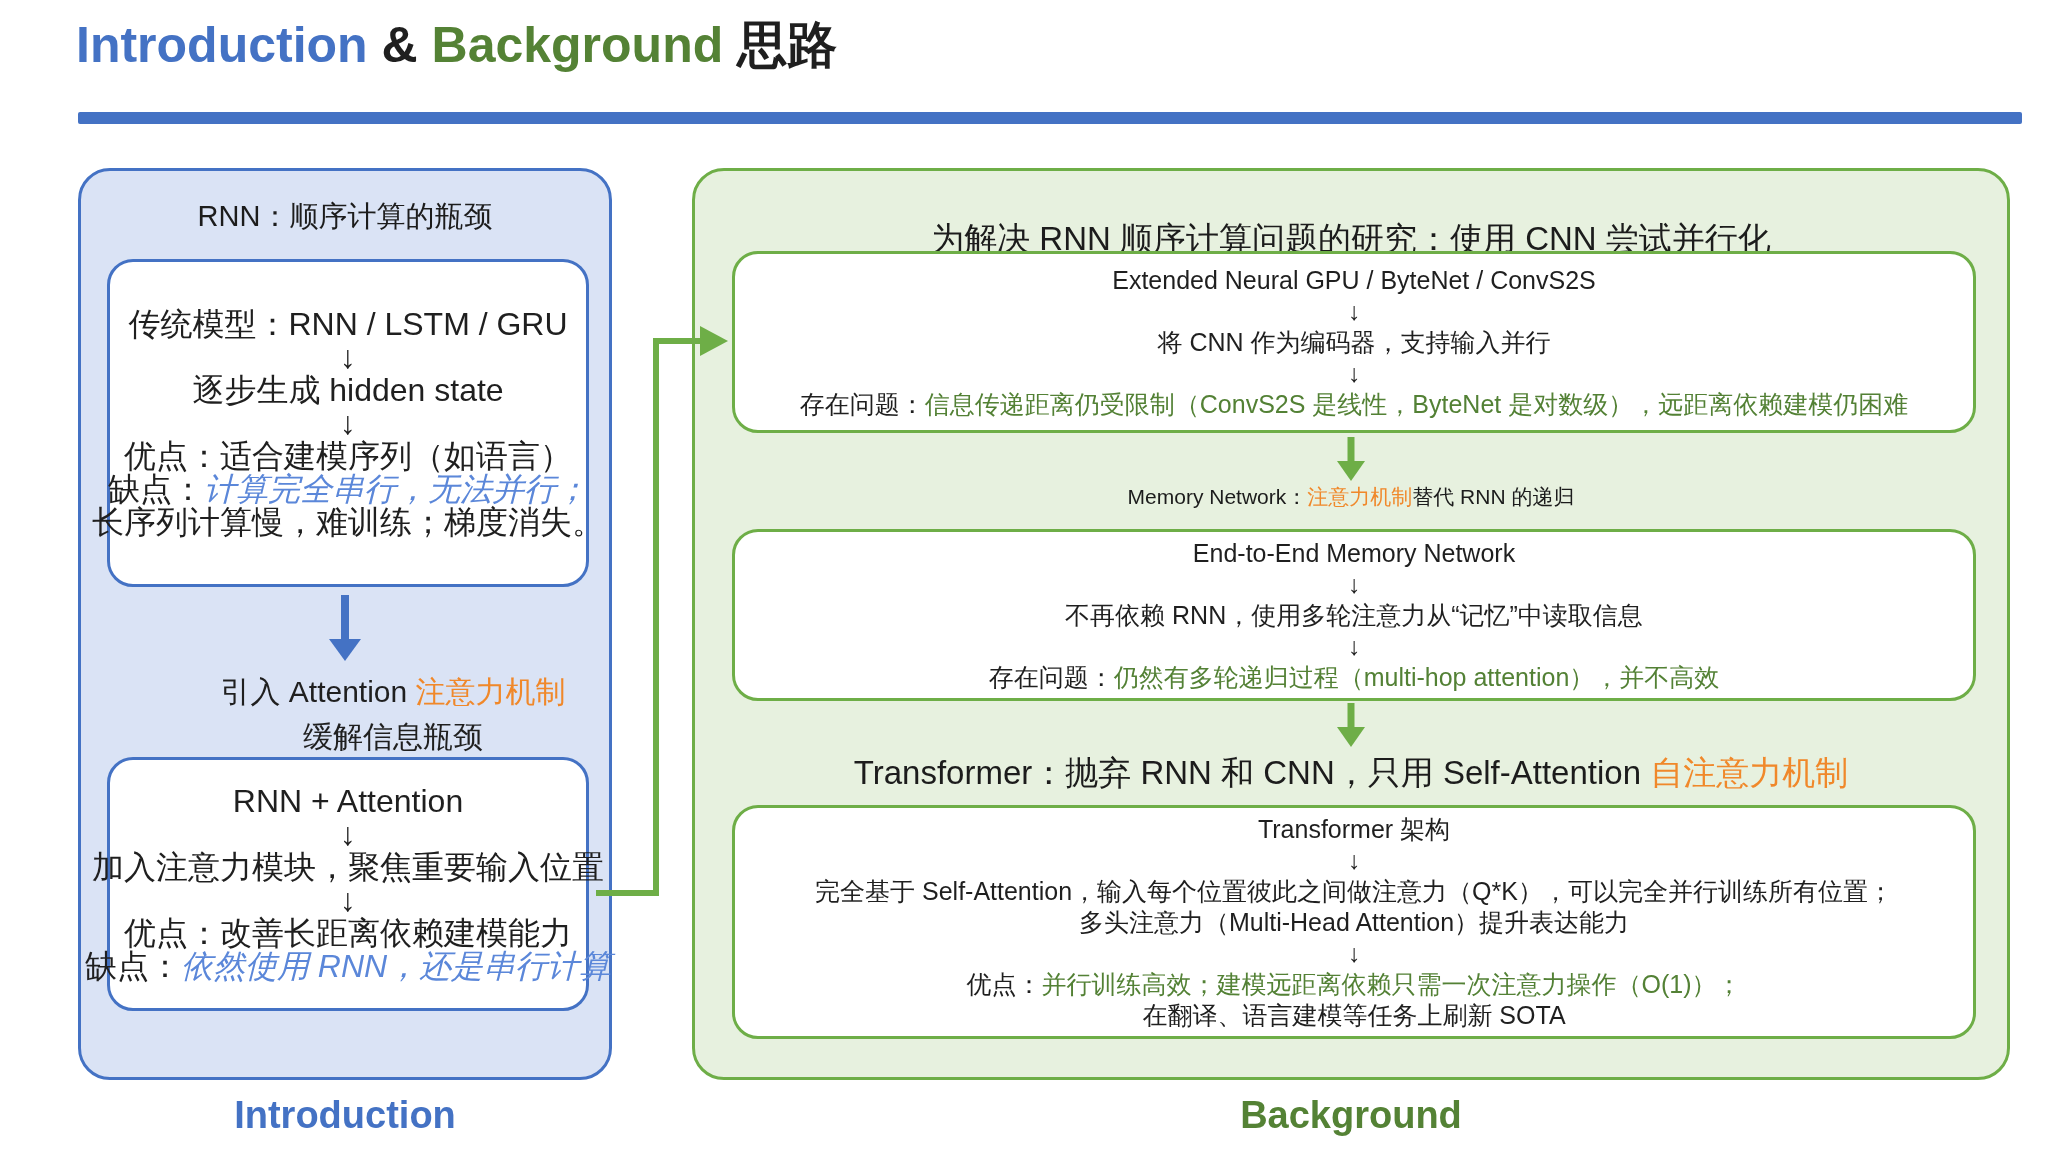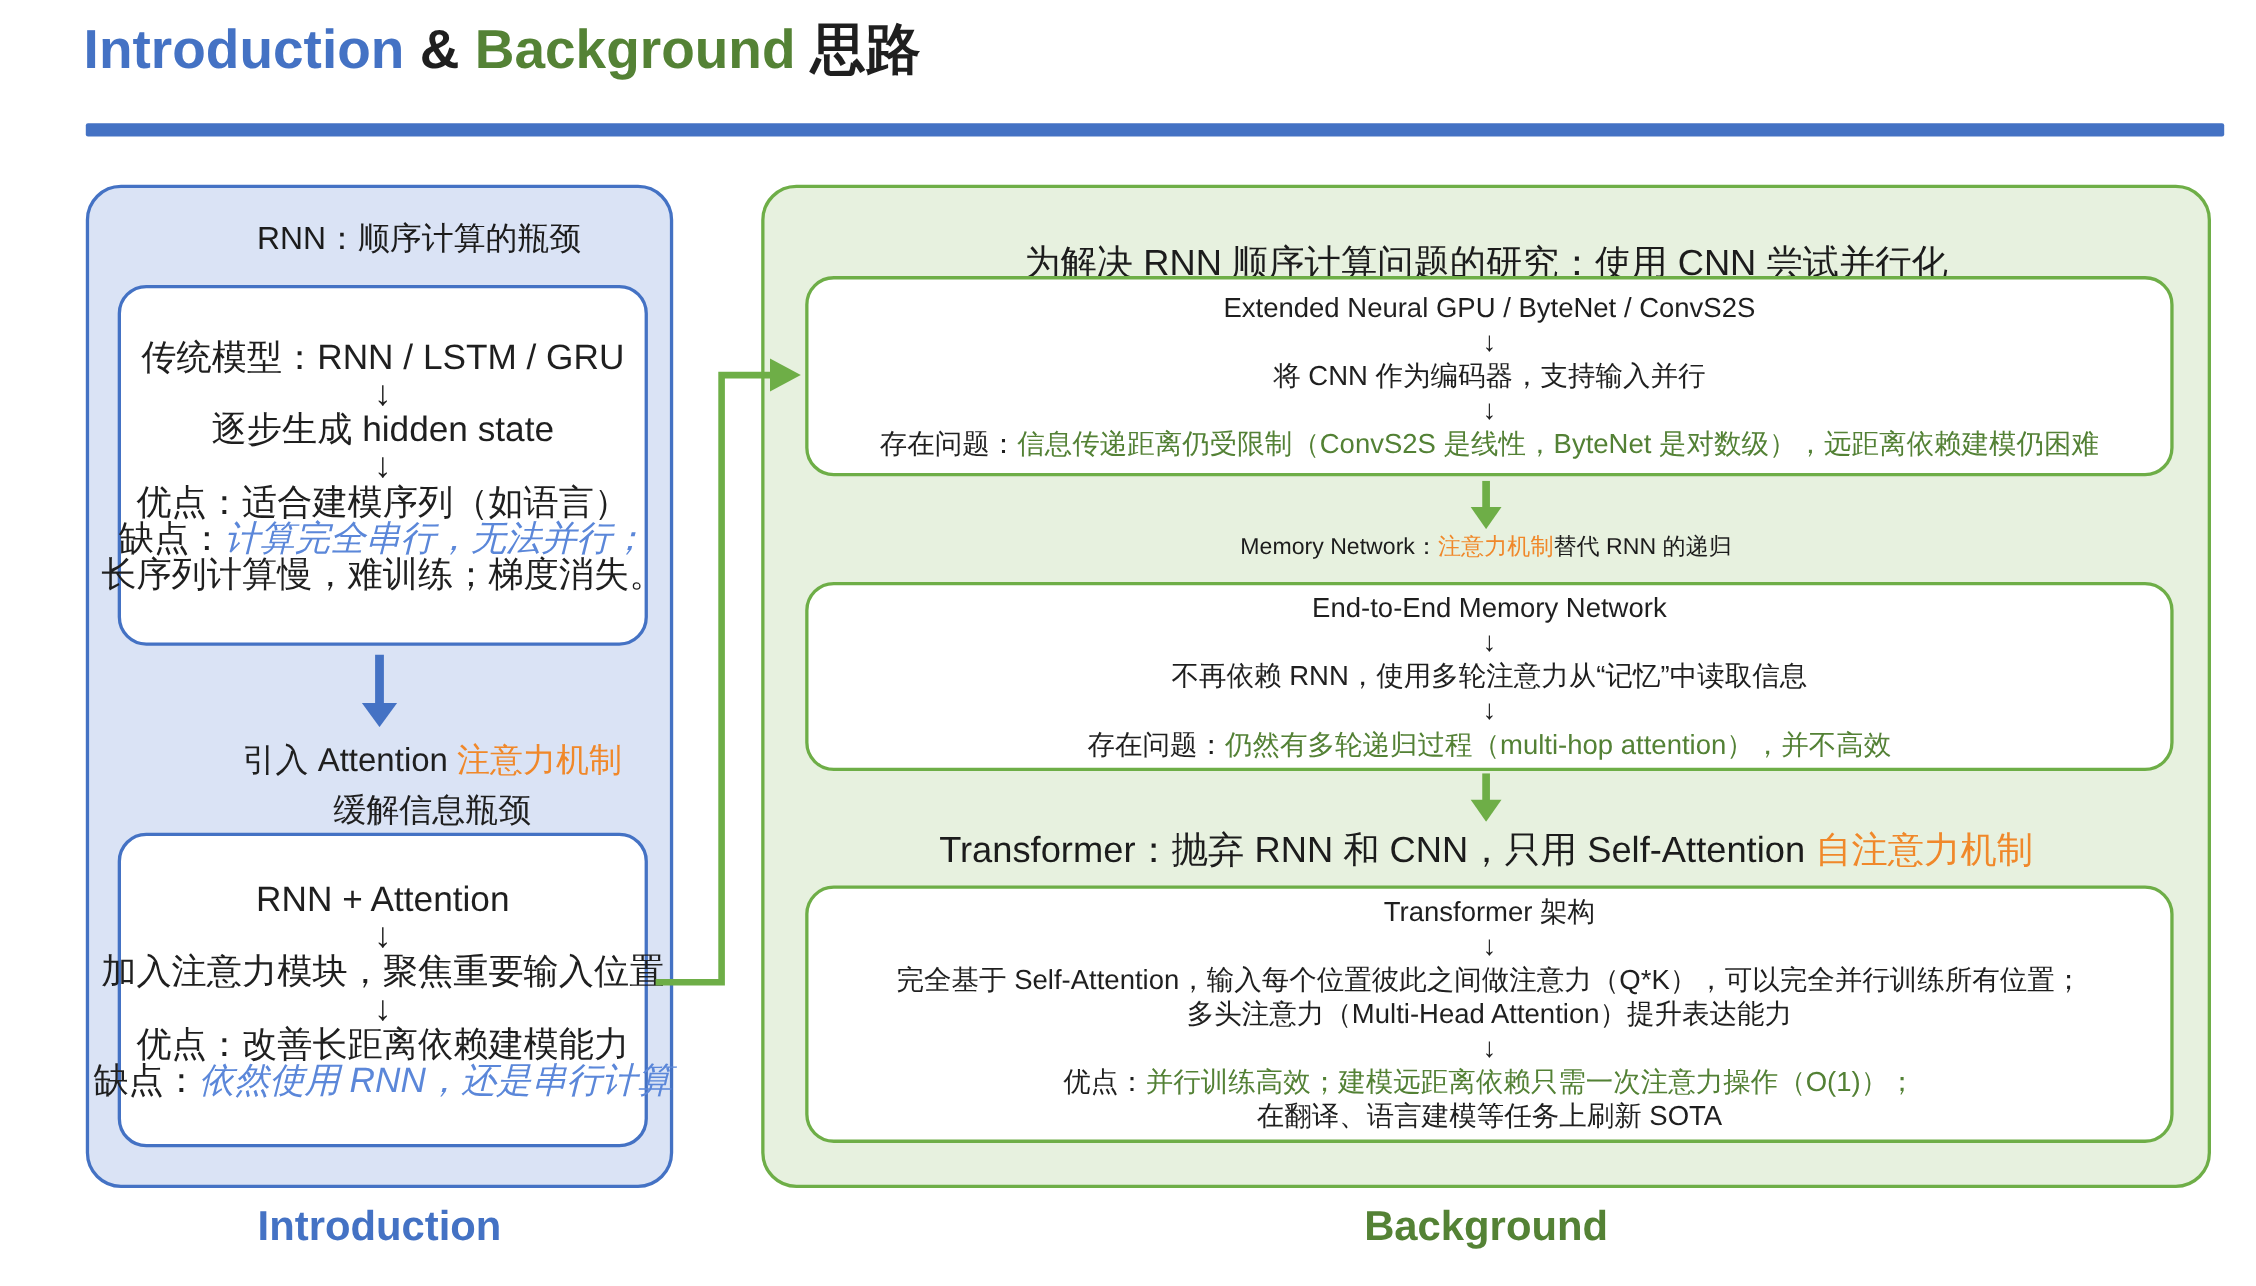--- a/index.html
+++ b/index.html
@@ -29,34 +29,34 @@
     background:#DAE3F5;border:3px solid #4472C4;
   }
   .panel-right{
     left:692px;top:168px;width:1318px;height:912px;
     background:#E7F1DF;border:3px solid #6EAE47;
   }
   .panel-heading{
     position:absolute;left:0;width:100%;text-align:center;
     color:#1c1c1c;white-space:nowrap;
   }
-  .panel-left .panel-heading{top:26px;font-size:29px;margin-left:36px;}
+  .panel-left .panel-heading{top:26px;font-size:29px;}
   .rh1{top:26px;font-size:33px;margin-top:20px;}
   .rh2{top:312px;font-size:21px;}
   .rh3{top:580px;font-size:33px;}
   
   .white-box{
     position:absolute;background:#ffffff;border-radius:26px;box-sizing:border-box;
     display:flex;flex-direction:column;align-items:center;justify-content:center;
     text-align:center;
   }
   .blue-box{border:3px solid #4472C4;}
   .green-box{border:3px solid #6EAE47;}
   .box-l1{left:26px;top:88px;width:482px;height:328px;}
-  .box-l2{left:26px;top:586px;width:482px;height:286px;}
+  .box-l2{left:26px;top:586px;width:482px;height:254px;}
   .box-r1{left:37px;top:80px;width:1244px;height:182px;}
   .box-r2{left:37px;top:358px;width:1244px;height:172px;}
   .box-r3{left:37px;top:634px;width:1244px;height:234px;}
   .blue-box .line{font-size:32px;line-height:33px;}
   .green-box .line{font-size:25px;line-height:31px;}
   .line{white-space:nowrap;}
   .arrow-glyph{font-size:24px;}
   
   .mid-text{
     position:absolute;left:0;top:498px;width:100%;text-align:center;

